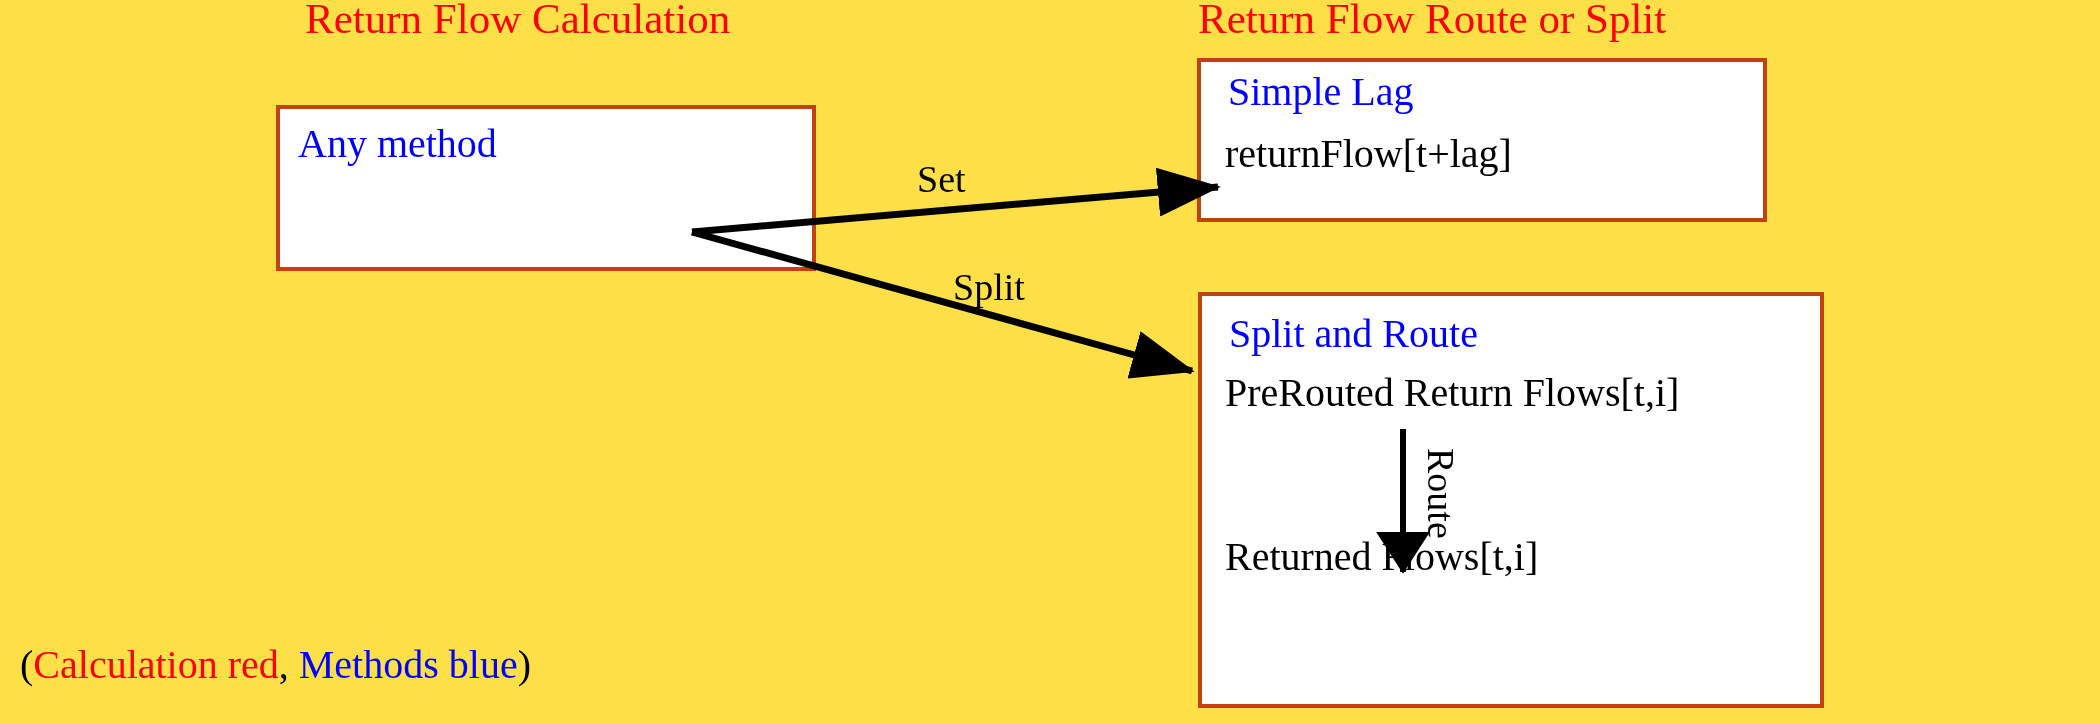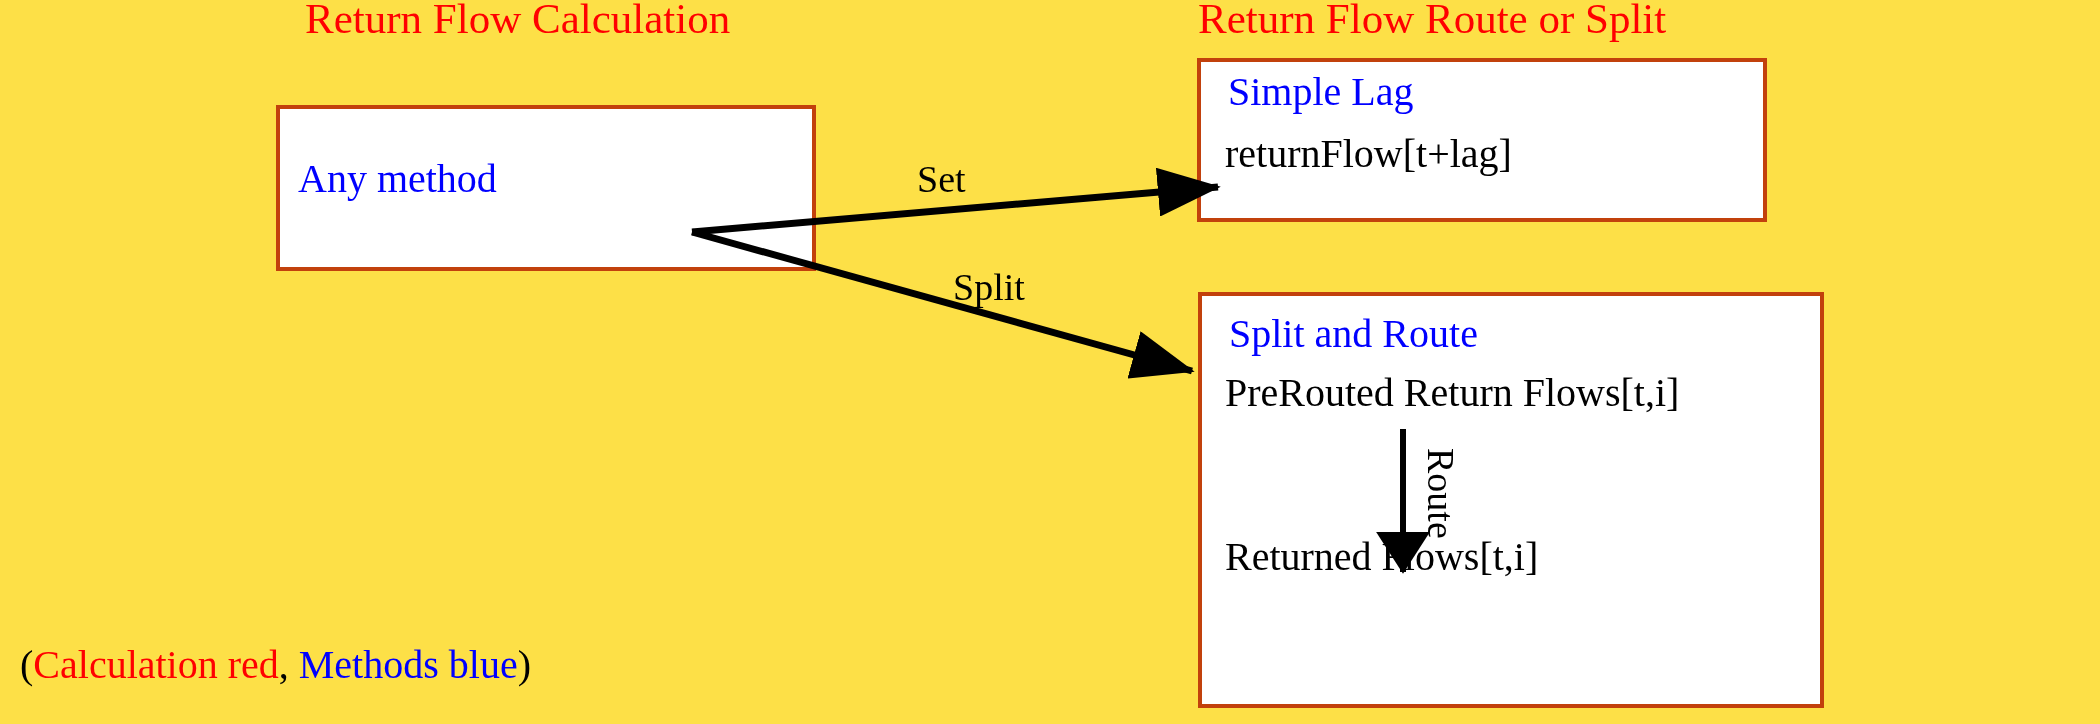--- a/index.html
+++ b/index.html
@@ -87,21 +87,21 @@
 </head>
 <body>
 
 <div id="canvas">
 
   <div class="abs category-title" style="left:305px; top:-3px;">Return Flow Calculation</div>
 
   <div class="abs category-title" style="left:1198px; top:-3px;">Return Flow Route or Split</div>
 
   <div class="abs flow-box" style="left:276px; top:105px; width:540px; height:166px;">
-    <div class="abs method-label" style="left:18px; top:15px;margin-top:35px;">Any method</div>
+    <div class="abs method-label" style="left:18px; top:15px;">Any method</div>
   </div>
 
   <div class="abs flow-box" style="left:1197px; top:58px; width:570px; height:164px;">
     <div class="abs method-label" style="left:27px; top:10px;">Simple Lag</div>
     <div class="abs var-text" style="left:24px; top:72px;">returnFlow[t+lag]</div>
   </div>
 
   <div class="abs flow-box" style="left:1198px; top:292px; width:626px; height:416px;">
     <div class="abs method-label" style="left:27px; top:18px;">Split and Route</div>
     <div class="abs var-text" style="left:23px; top:77px;">PreRouted Return Flows[t,i]</div>

